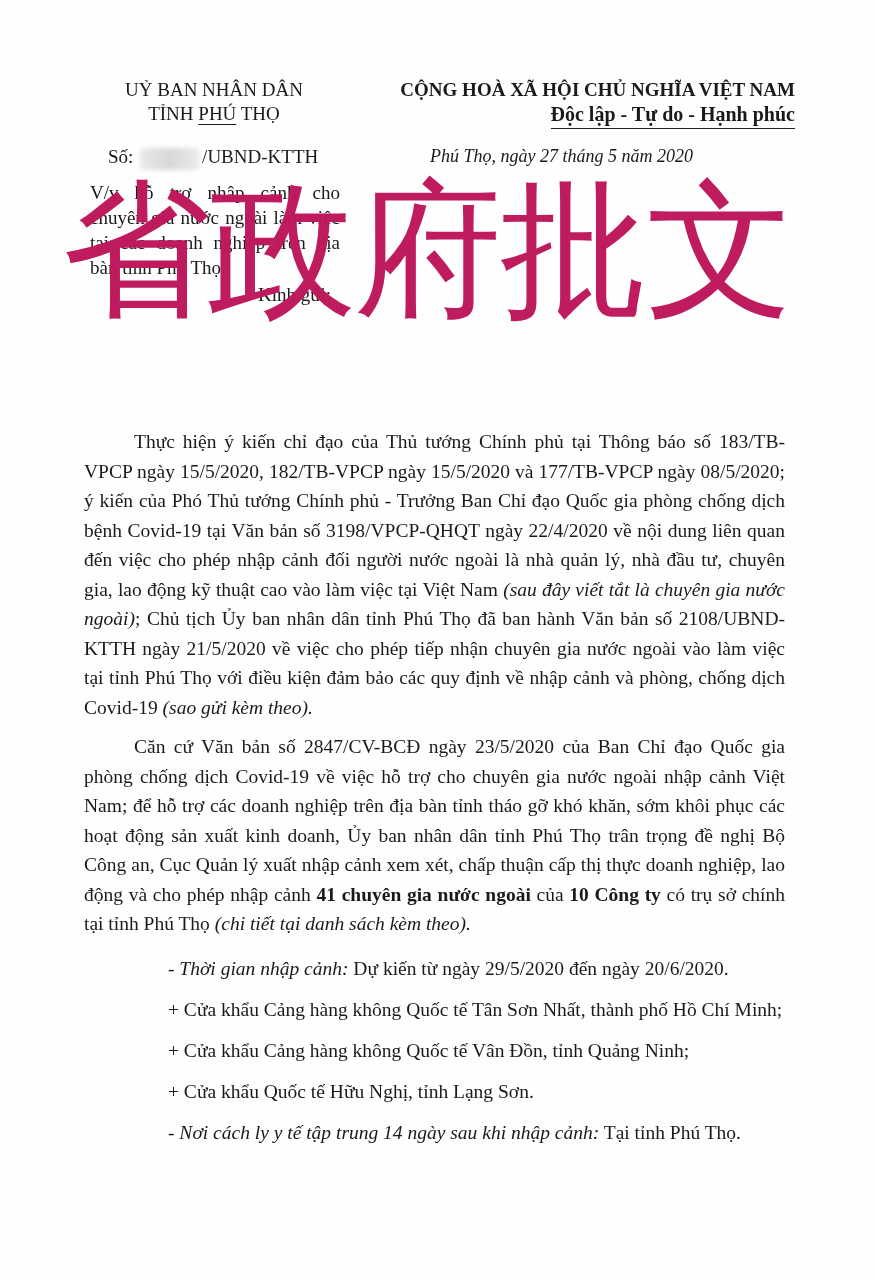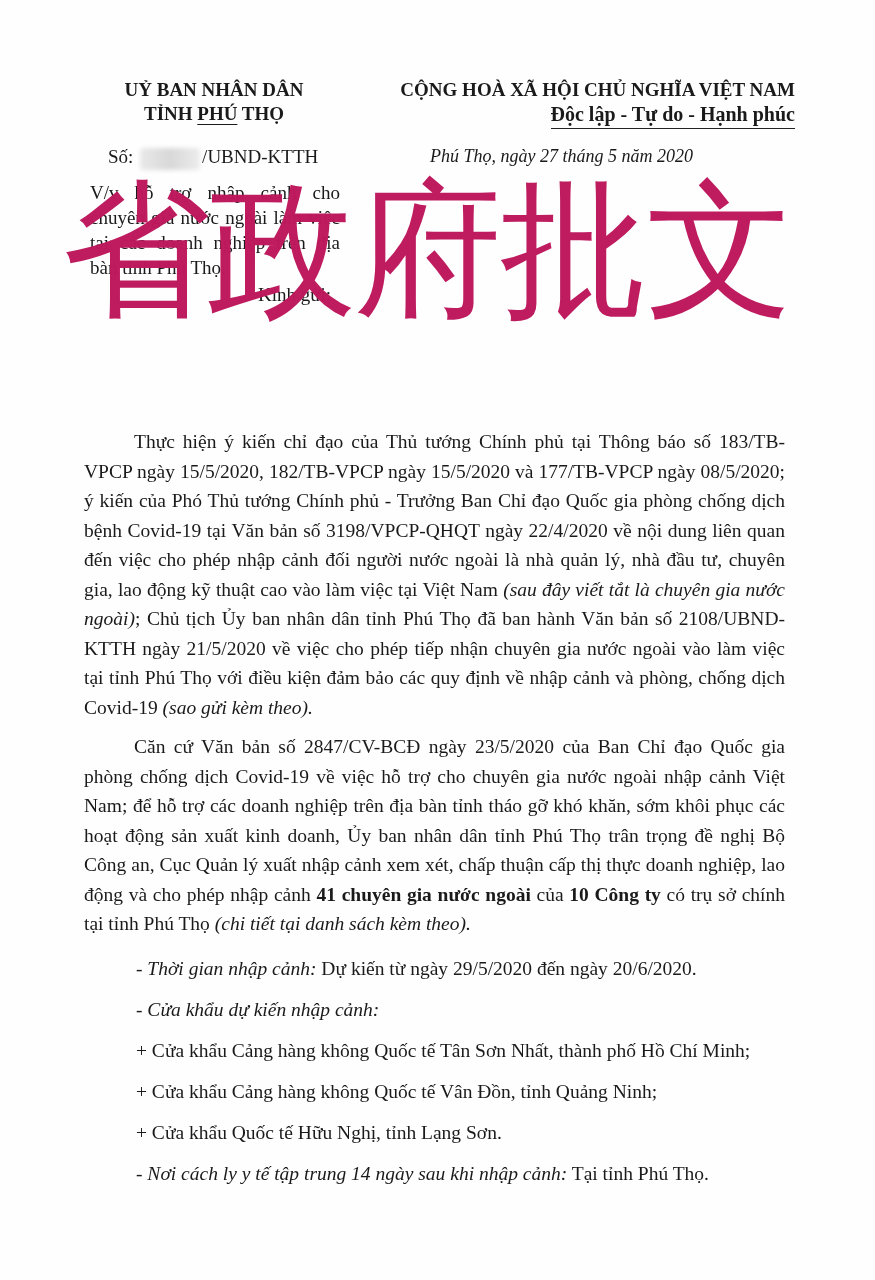--- a/index.html
+++ b/index.html
@@ -1,21 +1,21 @@
 <!DOCTYPE html>
 <html><head>
 <meta charset="utf-8">
 <style>
   html, body { margin: 0; padding: 0; background: #ffffff; }
   body { width: 875px; height: 1280px; position: relative; overflow: hidden;
          font-family: "Liberation Serif", "DejaVu Serif", serif; color: #1a1a1a; }
   .page { position: absolute; left: 0; top: 0; width: 875px; height: 1280px; background: #fefefe; }
 
   .hdr-left { position: absolute; left: 88px; top: 78px; width: 252px; text-align: center;
-              font-weight: bold; font-size: 19px; line-height: 24px; }
+              font-weight: normal; font-size: 19px; line-height: 24px; }
   .hdr-left .u { text-decoration: underline; text-underline-offset: 4px; }
   .hdr-right { position: absolute; left: 345px; top: 78px; width: 450px; text-align: right;
                font-weight: bold; font-size: 19px; line-height: 24px; }
   .hdr-right .motto { font-size: 20px; display: inline-block; border-bottom: 1.5px solid #222; padding-bottom: 2px; margin-left: 32px; }
 
   .so { position: absolute; left: 108px; top: 146px; font-size: 19px; }
   .so .blur { display: inline-block; width: 60px; height: 22px; background: linear-gradient(90deg,#e9e9e9,#d8d8d8,#ececec);
               filter: blur(2px); vertical-align: middle; margin: 0 2px; border-radius: 4px; }
   .date { position: absolute; left: 430px; top: 146px; font-size: 18px; font-style: italic; }
 
@@ -28,21 +28,21 @@
            font-size: 148px; line-height: 160px; color: #be185d; letter-spacing: -2px; white-space: nowrap;
            opacity: 0.98; }
 
   .body { position: absolute; left: 84px; top: 427px; width: 705px; font-size: 19.5px; line-height: 29.5px;
           text-align: justify; }
   .body p { margin: 0 4px 10px 0; text-indent: 50px; }
   .body i { font-style: italic; }
   .body b { font-weight: bold; }
 
   .items { position: absolute; left: 136px; top: 956px; font-size: 19.5px; line-height: 26px; }
-  .items div { margin-bottom: 15px; white-space: nowrap; }
+  .items div { margin-bottom: 15px; white-space: nowrap; margin-left: 32px; }
   .items i { font-style: italic; }
 </style>
 </head>
 <body>
 
 <div class="page">
 
   <div class="hdr-left">
     <div>UỶ BAN NHÂN DÂN</div>
     <div><span>TỈNH </span><span class="u">PHÚ</span><span> THỌ</span></div>
@@ -62,21 +62,20 @@
   <div class="vv">V/v hỗ trợ nhập cảnh cho chuyên gia nước ngoài làm việc tại các doanh nghiệp trên địa bàn tỉnh Phú Thọ.</div>
   <div class="kinh">Kính gửi:</div>
 
   <div class="body">
     <p><span>Thực hiện ý kiến chỉ đạo của Thủ tướng Chính phủ tại Thông báo số 183/TB-VPCP ngày 15/5/2020, 182/TB-VPCP ngày 15/5/2020 và 177/TB-VPCP ngày 08/5/2020; ý kiến của Phó Thủ tướng Chính phủ - Trưởng Ban Chỉ đạo Quốc gia phòng chống dịch bệnh Covid-19 tại Văn bản số 3198/VPCP-QHQT ngày 22/4/2020 về nội dung liên quan đến việc cho phép nhập cảnh đối người nước ngoài là nhà quản lý, nhà đầu tư, chuyên gia, lao động kỹ thuật cao vào làm việc tại Việt Nam </span><i>(sau đây viết tắt là chuyên gia nước ngoài)</i><span>; Chủ tịch Ủy ban nhân dân tỉnh Phú Thọ đã ban hành Văn bản số 2108/UBND-KTTH ngày 21/5/2020 về việc cho phép tiếp nhận chuyên gia nước ngoài vào làm việc tại tỉnh Phú Thọ với điều kiện đảm bảo các quy định về nhập cảnh và phòng, chống dịch Covid-19 </span><i>(sao gửi kèm theo).</i></p>
     <p><span>Căn cứ Văn bản số 2847/CV-BCĐ ngày 23/5/2020 của Ban Chỉ đạo Quốc gia phòng chống dịch Covid-19 về việc hỗ trợ cho chuyên gia nước ngoài nhập cảnh Việt Nam; để hỗ trợ các doanh nghiệp trên địa bàn tỉnh tháo gỡ khó khăn, sớm khôi phục các hoạt động sản xuất kinh doanh, Ủy ban nhân dân tỉnh Phú Thọ trân trọng đề nghị Bộ Công an, Cục Quản lý xuất nhập cảnh xem xét, chấp thuận cấp thị thực doanh nghiệp, lao động và cho phép nhập cảnh </span><b>41 chuyên gia nước ngoài</b><span> của </span><b>10 Công ty</b><span> có trụ sở chính tại tỉnh Phú Thọ </span><i>(chi tiết tại danh sách kèm theo).</i></p>
   </div>
 
   <div class="items">
     <div><i>- Thời gian nhập cảnh:</i><span> Dự kiến từ ngày 29/5/2020 đến ngày 20/6/2020.</span></div>
-    <div><i>- Cửa khẩu dự kiến nhập cảnh:</i></div>
     <div>+ Cửa khẩu Cảng hàng không Quốc tế Tân Sơn Nhất, thành phố Hồ Chí Minh;</div>
     <div>+ Cửa khẩu Cảng hàng không Quốc tế Vân Đồn, tỉnh Quảng Ninh;</div>
     <div>+ Cửa khẩu Quốc tế Hữu Nghị, tỉnh Lạng Sơn.</div>
     <div><i>- Nơi cách ly y tế tập trung 14 ngày sau khi nhập cảnh:</i><span> Tại tỉnh Phú Thọ.</span></div>
   </div>
 
   <div class="stamp">省政府批文</div>
 </div>
 
 </body></html>

